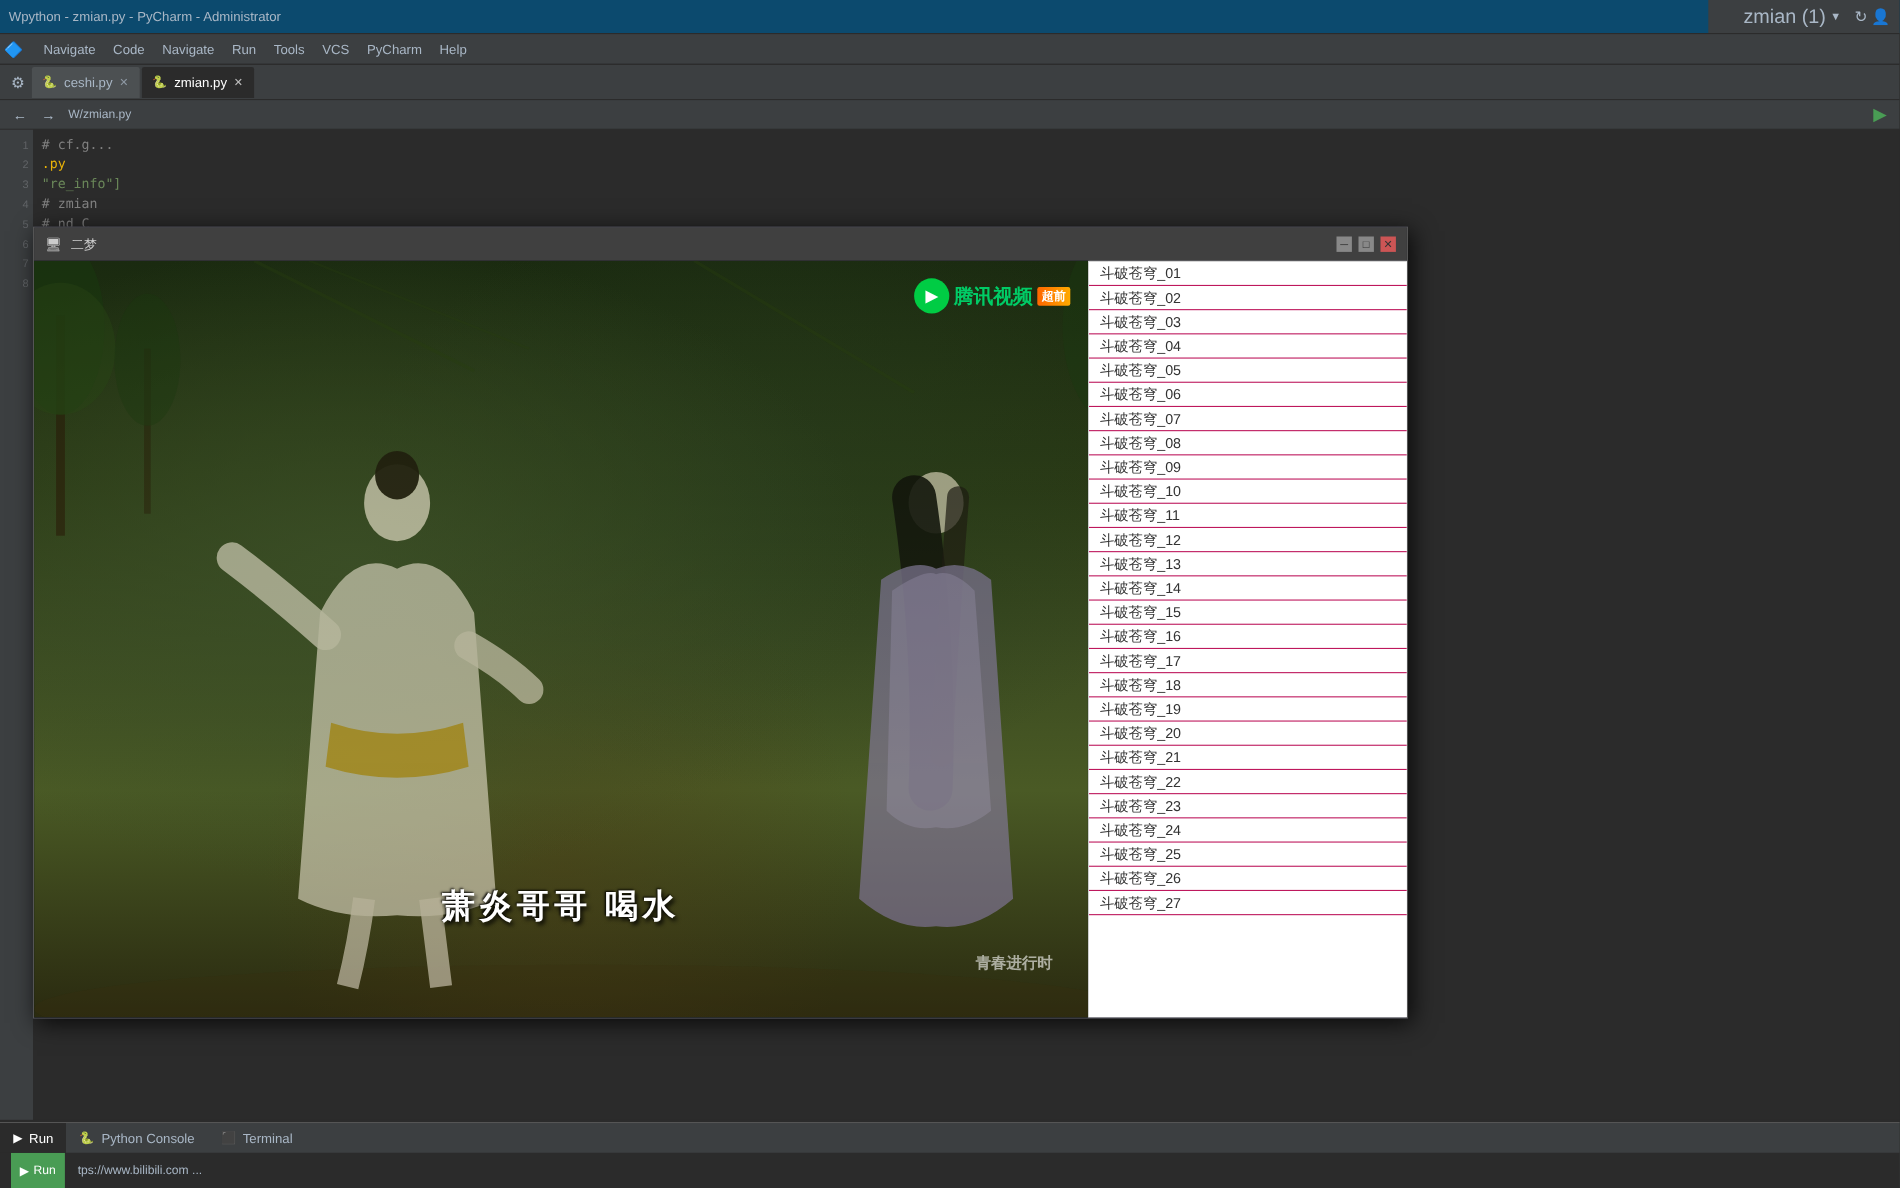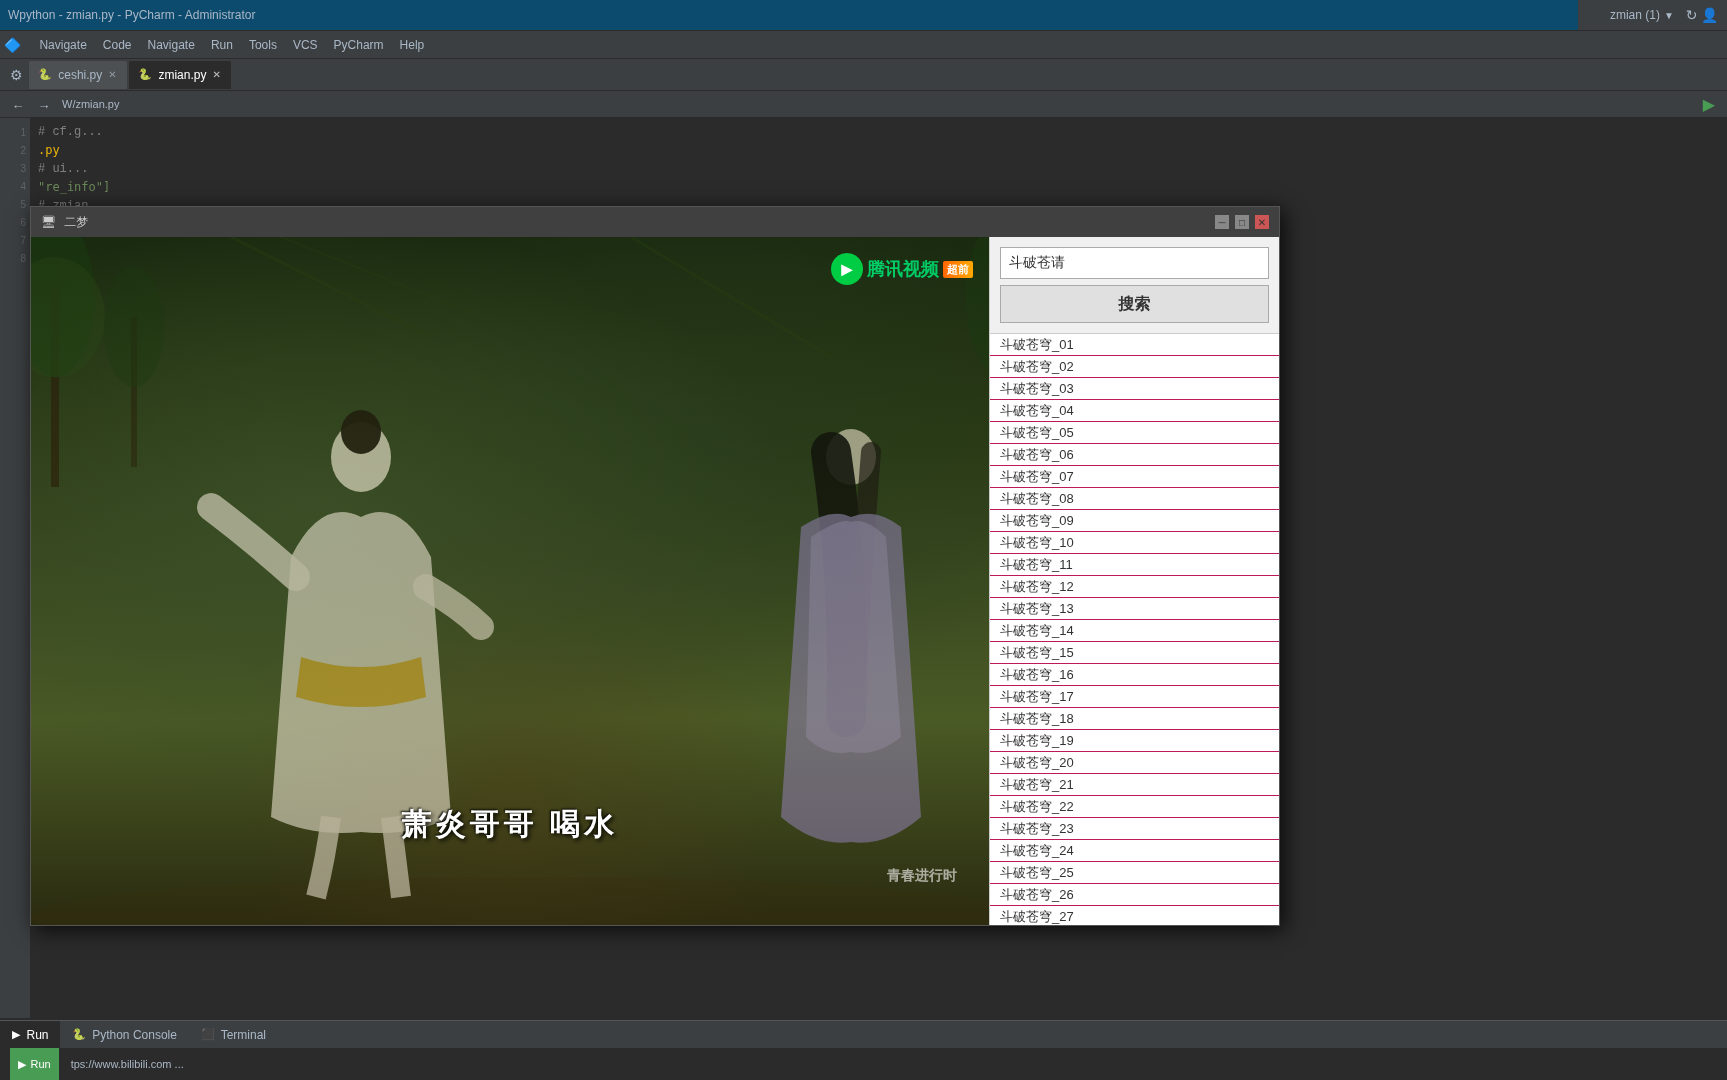--- a/index.html
+++ b/index.html
@@ -105,21 +105,21 @@
       display: flex;
       align-items: center;
       justify-content: center;
       border-radius: 2px;
     }
     .editor-line {
       line-height: 18px;
       white-space: nowrap;
     }
     .code-string { color: #6a8759; }
-    .code-comment { color: #808080; font-family: Liberation Mono, monospace; }
+    .code-comment { color: #808080; }
     .code-var { color: #eab308; }
     .code-highlight { color: #6897bb; }
 
     
     .app-window {
       position: absolute;
       top: 88px; 
       left: 30px;
       width: 1250px;
       height: 720px;
@@ -368,21 +368,21 @@
       padding-right: 8px;
       background: #3c3f41;
     }
   </style>
 </head>
 <body>
 
 <div class="title-bar">
   <span>Wpython - zmian.py - PyCharm - Administrator</span>
   <div class="top-right">
-    <span style="font-size:12px;color:#a9b7c6;margin-left:32px;">zmian (1)</span>
+    <span style="font-size:18px;color:#a9b7c6;margin-left:32px;">zmian (1)</span>
     <span style="color:#a9b7c6;font-size:10px;">▼</span>
     <span style="color:#a9b7c6;font-size:14px;cursor:pointer;margin-left:8px;">↻</span>
     <span style="color:#a9b7c6;font-size:14px;cursor:pointer;">👤</span>
   </div>
 </div>
 
 <div class="menu-bar">
   <span style="color:#4a9eff;font-size:14px;margin-right:6px;">🔷</span>
   <span style="color:#a9b7c6;font-size:12px;margin-right:4px;"></span>
   <div class="menu-bar-item">Navigate</div>
@@ -426,21 +426,20 @@
       <div>4</div>
       <div>5</div>
     <div>6</div>
       <div>7</div>
       <div>8</div>
   </div>
 
   <div style="flex:1;background:#2b2b2b;padding:4px 8px;color:#a9b7c6;font-size:12px;font-family:monospace;line-height:18px;overflow:hidden;">
     <div class="editor-line"><span class="code-comment"># cf.g...</span></div>
     <div class="editor-line"><span class="code-var">.py</span></div>
-    <div class="editor-line"><span class="code-comment"># ui...</span></div>
     <div class="editor-line"><span class="code-string">"re_info"]</span></div>
     <div class="editor-line"></div>
     <div class="editor-line"><span class="code-comment"># zmian</span></div>
     <div class="editor-line"><span class="code-comment"># nd C</span></div>
     <div class="editor-line"><span class="code-highlight">Ele</span></div>
     <div class="editor-line"><span style="color:#4a9eff;">tps://</span></div>
   </div>
 
   <div class="app-window">
 
@@ -513,24 +512,20 @@
 
           <div class="watermark-youth">
             <span>青春进行时</span>
           </div>
 
           <div class="subtitle">萧炎哥哥 喝水</div>
         </div>
       </div>
 
       <div class="right-panel">
-        <div class="search-box-area">
-          <input class="search-input" type="text" value="斗破苍请" style="">
-          <button class="search-btn">搜索</button>
-        </div>
         <div class="episode-list" id="episode-list">
 
         <div class="episode-item">斗破苍穹_01</div>
             <div class="episode-item">斗破苍穹_02</div>
             <div class="episode-item">斗破苍穹_03</div>
             <div class="episode-item">斗破苍穹_04</div>
             <div class="episode-item">斗破苍穹_05</div>
             <div class="episode-item">斗破苍穹_06</div>
             <div class="episode-item">斗破苍穹_07</div>
             <div class="episode-item">斗破苍穹_08</div>

